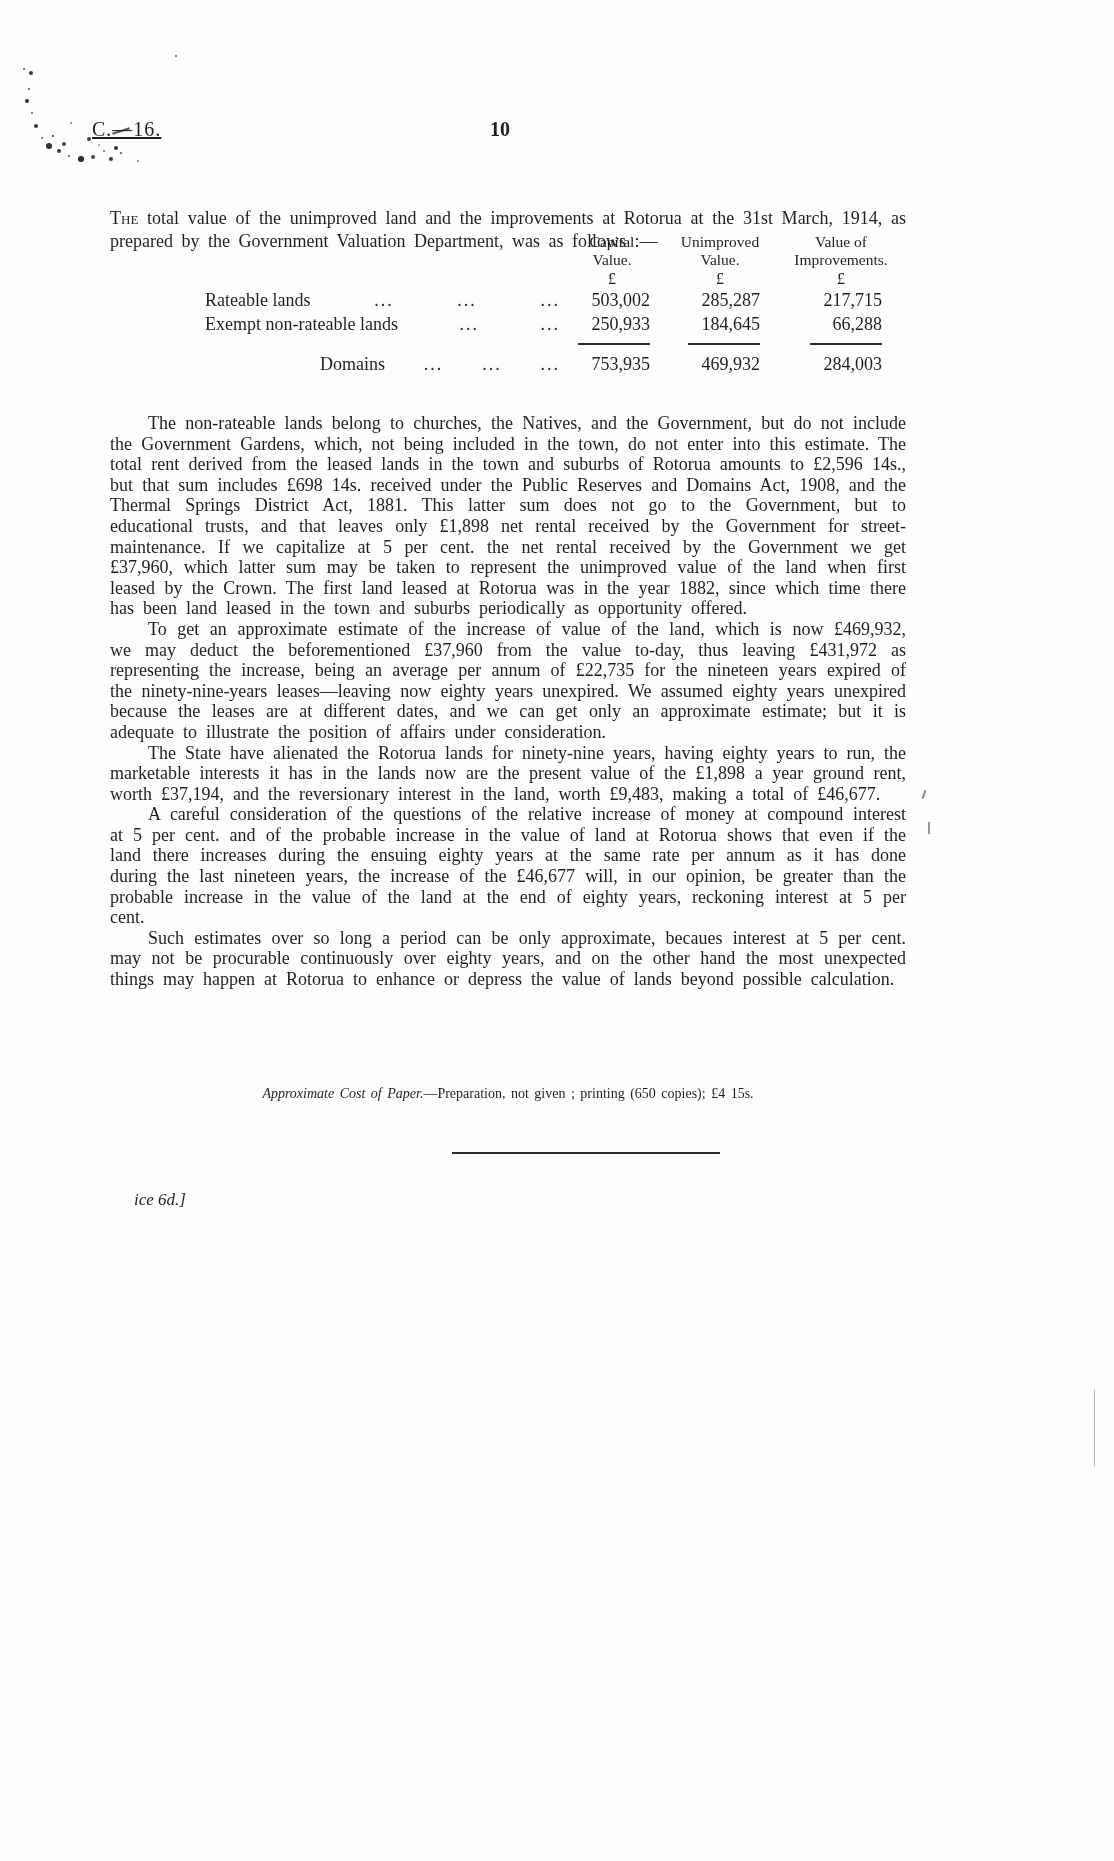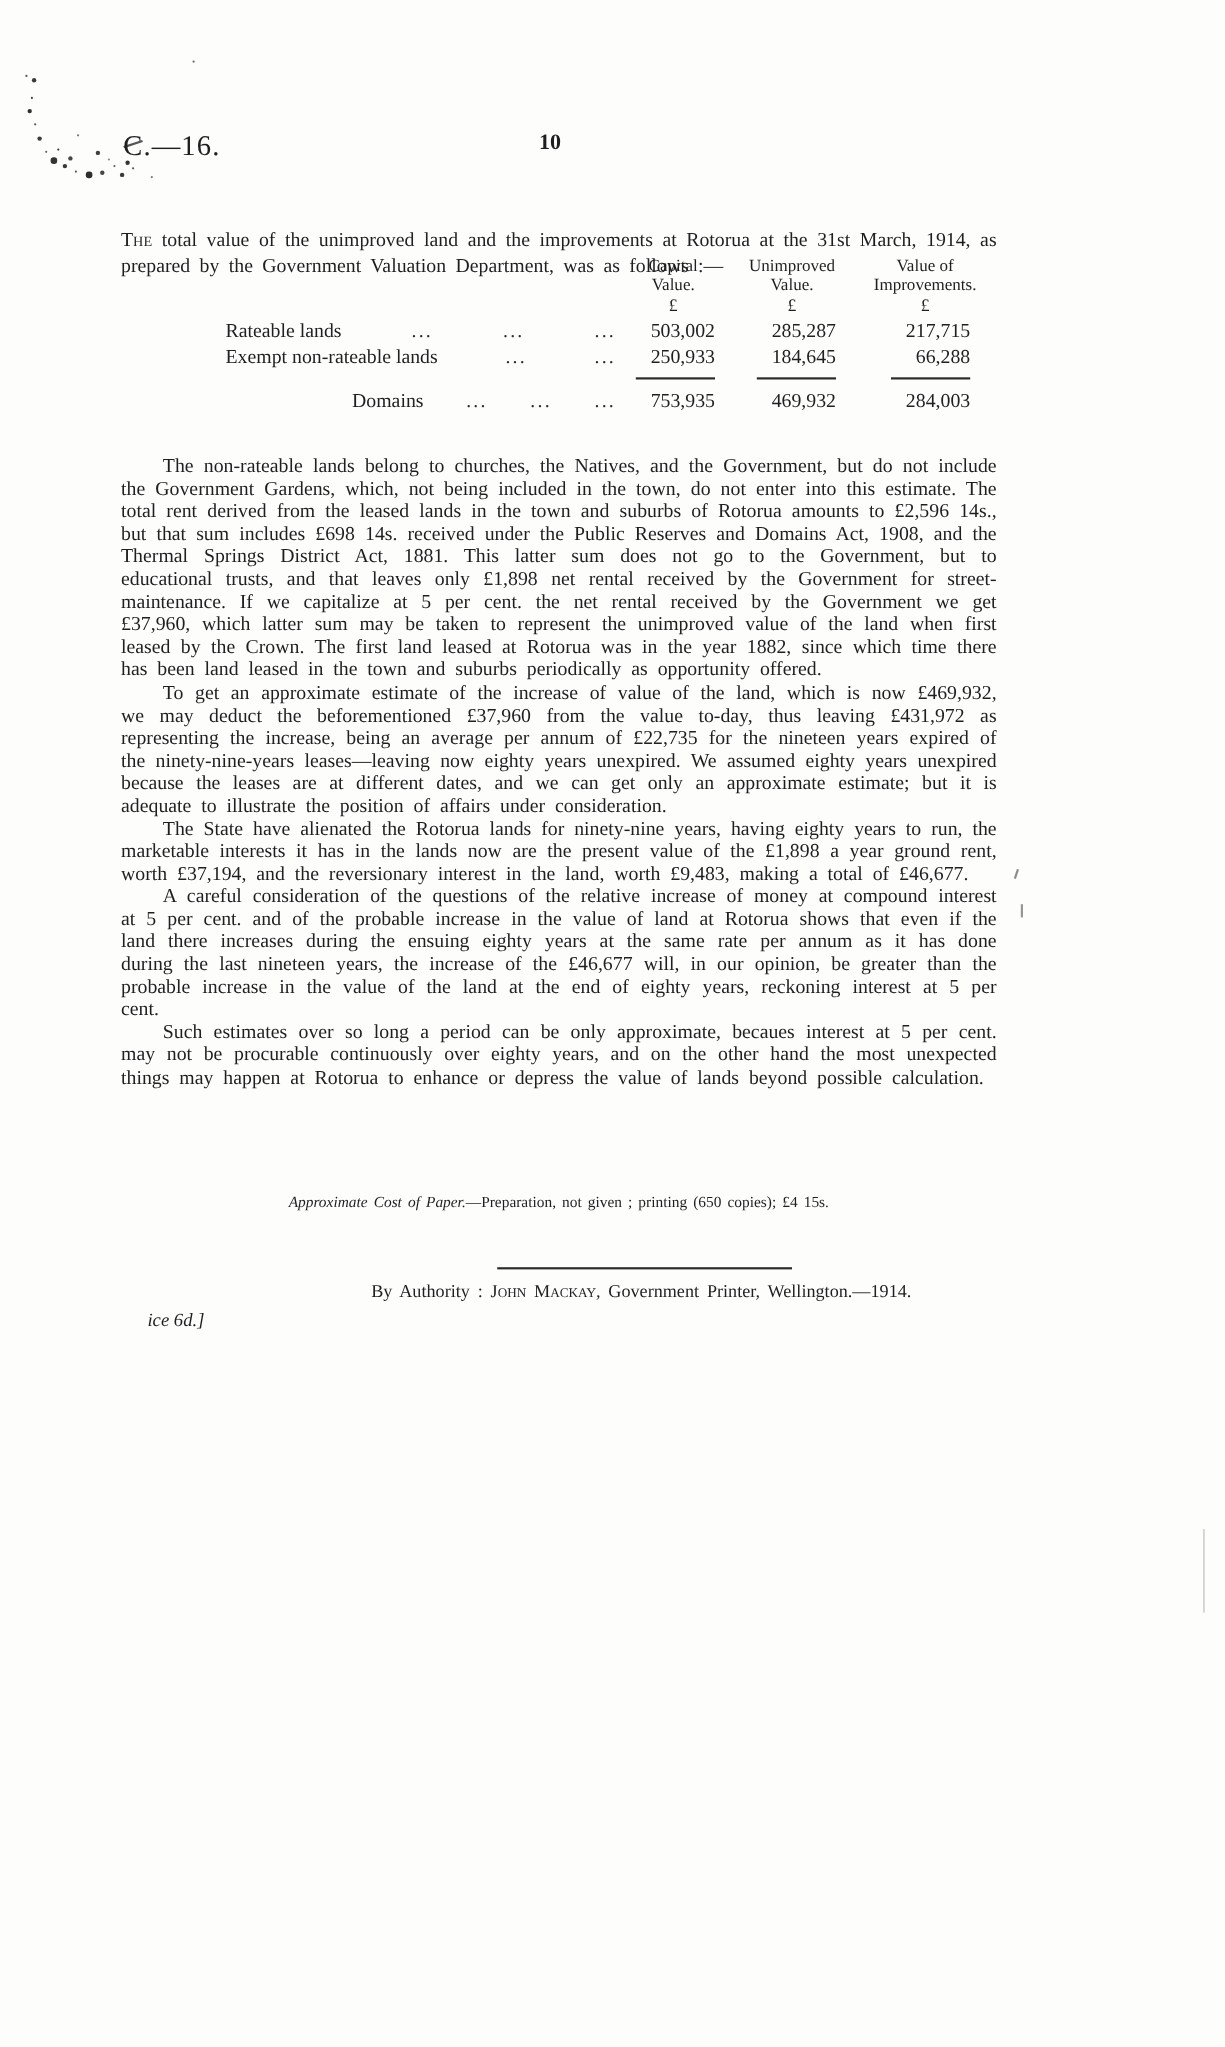--- a/index.html
+++ b/index.html
@@ -1,20 +1,20 @@
 <!DOCTYPE html>
 <html><head>
 <meta charset="utf-8">
 <style>
   html,body{margin:0;padding:0;background:#e8e8e8;}
   .page{position:relative;width:1114px;height:1861px;background:#fdfdfc;overflow:hidden;
         font-family:"Liberation Serif","DejaVu Serif",serif;color:#1f1f1f;}
 
   
-  .hdr-num{position:absolute;left:112px;top:118px;font-size:26px;letter-spacing:1px;}
+  .hdr-num{position:absolute;left:92px;top:118px;font-size:20px;letter-spacing:1px;text-decoration:underline;}
   .c-strike{position:absolute;left:112px;top:130px;width:18px;height:2px;background:#2a2a2a;
             transform:rotate(-18deg);opacity:.8;}
   .hdr-page{position:absolute;left:0;top:118px;width:1000px;text-align:center;font-size:20px;font-weight:bold;}
   .title{position:absolute;left:110px;top:161px;width:796px;text-align:center;
          font-size:19px;word-spacing:6px;letter-spacing:.4px;}
 
   
   .intro{position:absolute;left:110px;top:189px;width:796px;font-size:18px;line-height:23px;
          text-align:justify;word-spacing:4px;}
   .sc{font-variant:small-caps;}
@@ -167,17 +167,16 @@
       <div class="para">To get an approximate estimate of the increase of value of the land, which is now £469,932, we may deduct the beforementioned £37,960 from the value to-day, thus leaving £431,972 as representing the increase, being an average per annum of £22,735 for the nineteen years expired of the ninety-nine-years leases—leaving now eighty years unexpired. We assumed eighty years unexpired because the leases are at different dates, and we can get only an approximate estimate; but it is adequate to illustrate the position of affairs under consideration.</div>
       <div class="para">The State have alienated the Rotorua lands for ninety-nine years, having eighty years to run, the marketable interests it has in the lands now are the present value of the £1,898 a year ground rent, worth £37,194, and the reversionary interest in the land, worth £9,483, making a total of £46,677.</div>
       <div class="para">A careful consideration of the questions of the relative increase of money at compound interest at 5 per cent. and of the probable increase in the value of land at Rotorua shows that even if the land there increases during the ensuing eighty years at the same rate per annum as it has done during the last nineteen years, the increase of the £46,677 will, in our opinion, be greater than the probable increase in the value of the land at the end of eighty years, reckoning interest at 5 per cent.</div>
       <div class="para">Such estimates over so long a period can be only approximate, becaues interest at 5 per cent. may not be procurable continuously over eighty years, and on the other hand the most unexpected things may happen at Rotorua to enhance or depress the value of lands beyond possible calculation.</div>
     </div>
 
   <div class="costnote"><span class="lead">Approximate Cost of Paper.</span><span>—Preparation, not given ; printing (650 copies); £4 15s.</span></div>
 
   <div class="footrule"></div>
 
-  <div class="imprint"><span>By Authority : </span><span class="printer">John Mackay</span><span>, Government Printer, Wellington.—1914.</span></div>
 
   <div class="pricefrag">ice 6d.]</div>
 
 </div>
 
 </body></html>

